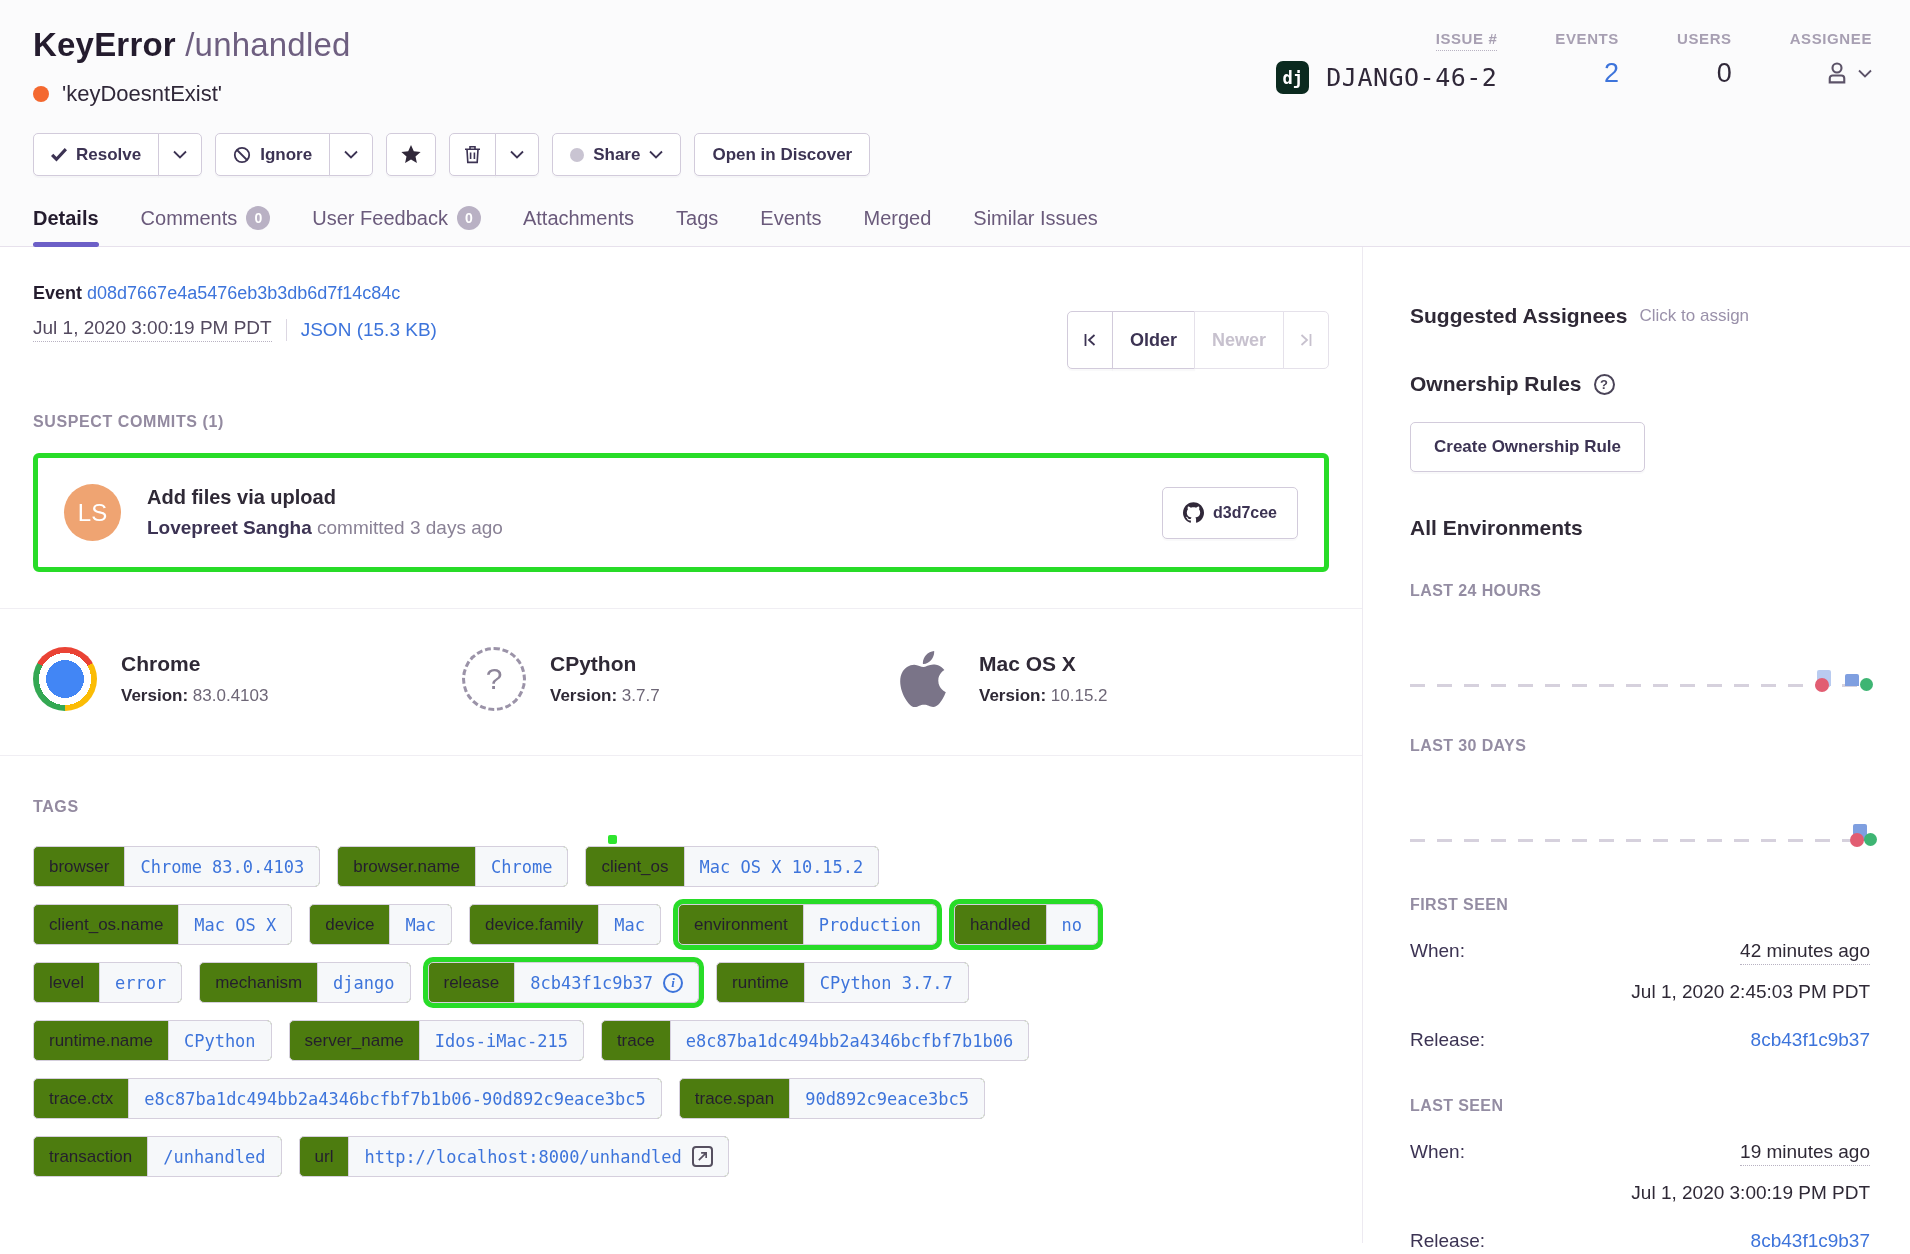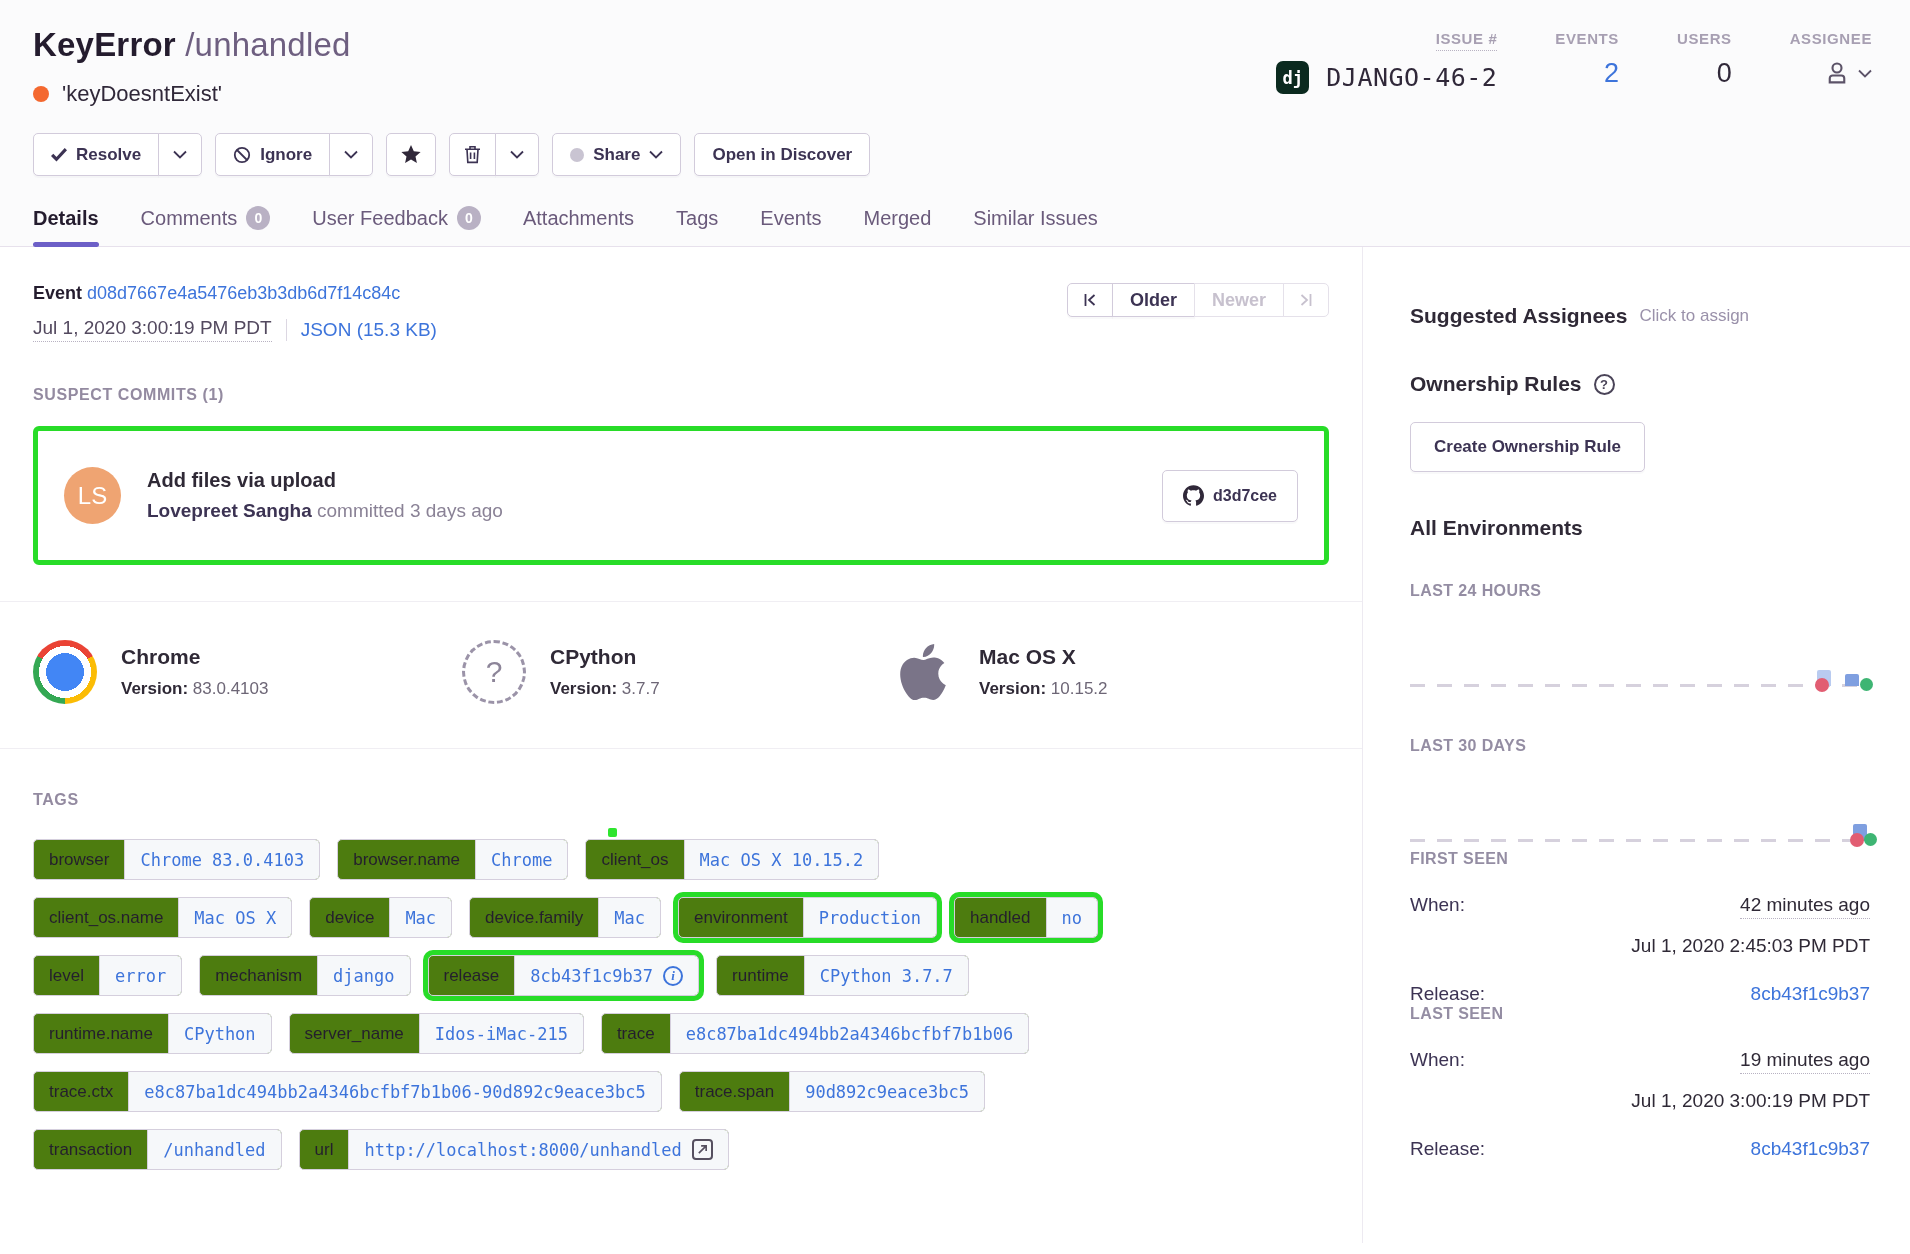--- a/index.html
+++ b/index.html
@@ -62,31 +62,31 @@
   .main-col { width:1363px; border-right:1px solid #edeaf1; }
   .sidebar { flex:1; padding:57px 40px 0 47px; }
 
   
   .event-section { padding:36px 33px 30px; display:flex; justify-content:space-between; align-items:flex-start; }
   .event-title { font-size:18px; }
   .event-title .bold { font-weight:bold; color:#241c2e; }
   .event-meta { margin-top:13px; font-size:19px; color:#53495f; display:flex; align-items:center; gap:14px; }
   .dotted-u { border-bottom:1px dotted #b8b2c2; padding-bottom:2px; }
   .meta-sep { width:1px; height:22px; background:#dcd7e2; }
-  .pager .btn { height:34px; font-size:18px; }
+  .pager .btn { height:58px; font-size:18px;margin-top:28px; }
   .pager .btn.disabled { color:#c7c1ce; border-color:#e5e1ea; cursor:default; box-shadow:none; }
   .pager .btn.mid { margin-left:-1px; border-radius:0; }
   .pager .btn:first-child { border-radius:5px 0 0 5px; }
   .pager .btn:last-child { border-radius:0 5px 5px 0; margin-left:-1px; }
 
   
   .section-heading { font-size:16px; font-weight:bold; letter-spacing:.6px; color:#938aa0; margin:0; }
   .commits-section { padding:14px 33px 36px; }
   .green-frame { margin-top:22px; border:5px solid #28dc28; border-radius:6px; background:#fff; }
-  .commit-row { display:flex; align-items:center; gap:26px; padding:36px 26px; }
+  .commit-row { display:flex; align-items:center; gap:26px; padding:26px 26px; }
   .avatar { width:57px; height:57px; border-radius:50%; background:#efa472; color:#fff;
             font-size:24px; display:flex; align-items:center; justify-content:center; flex:0 0 auto; }
   .commit-info { flex:1; }
   .commit-title { font-size:20px; font-weight:bold; color:#2f2936; }
   .commit-meta { margin-top:8px; font-size:19px; color:#8a8296; }
   .commit-meta .author { font-weight:bold; color:#3c3353; }
   .sha-btn { height:52px; font-size:16px; padding:0 20px; }
 
   
   .contexts-section { border-top:1px solid #f0eef3; padding:38px 33px 44px; display:flex; }
@@ -130,21 +130,21 @@
   .chart-label { font-size:16px; font-weight:bold; letter-spacing:.4px; color:#948da3; margin-top:42px; }
   .mini-chart { position:relative; height:95px; }
   .chart-line { position:absolute; left:0; right:12px; bottom:8px; height:3px;
     background:repeating-linear-gradient(90deg, #d6d1dd 0 15px, rgba(0,0,0,0) 15px 27px); }
   .mark { position:absolute; }
   .dot-red { width:14px; height:14px; border-radius:50%; background:#e25d72; bottom:3px; }
   .dot-green { width:13px; height:13px; border-radius:50%; background:#3eb573; bottom:4px; }
   .bar-blue { width:14px; background:#7f9fe0; border-radius:2px 2px 0 0; bottom:9px; }
   .bar-blue.light { background:#b9cbf0; }
 
-  .seen-heading { font-size:16px; font-weight:bold; letter-spacing:.4px; color:#948da3; }
+  .seen-heading { font-size:16px; font-weight:bold; letter-spacing:.4px; color:#948da3; margin-top:46px; }
   .seen-row { display:flex; justify-content:space-between; align-items:baseline; margin-top:26px; font-size:19px; }
   .seen-label { color:#3c3353; }
   .seen-rel { color:#2f2936; border-bottom:1px dotted #b8b2c2; padding-bottom:2px; }
   .seen-abs { text-align:right; margin-top:16px; font-size:19px; color:#2f2936; }
 </style>
 </head>
 <body>
 
 <div class="page">
 

